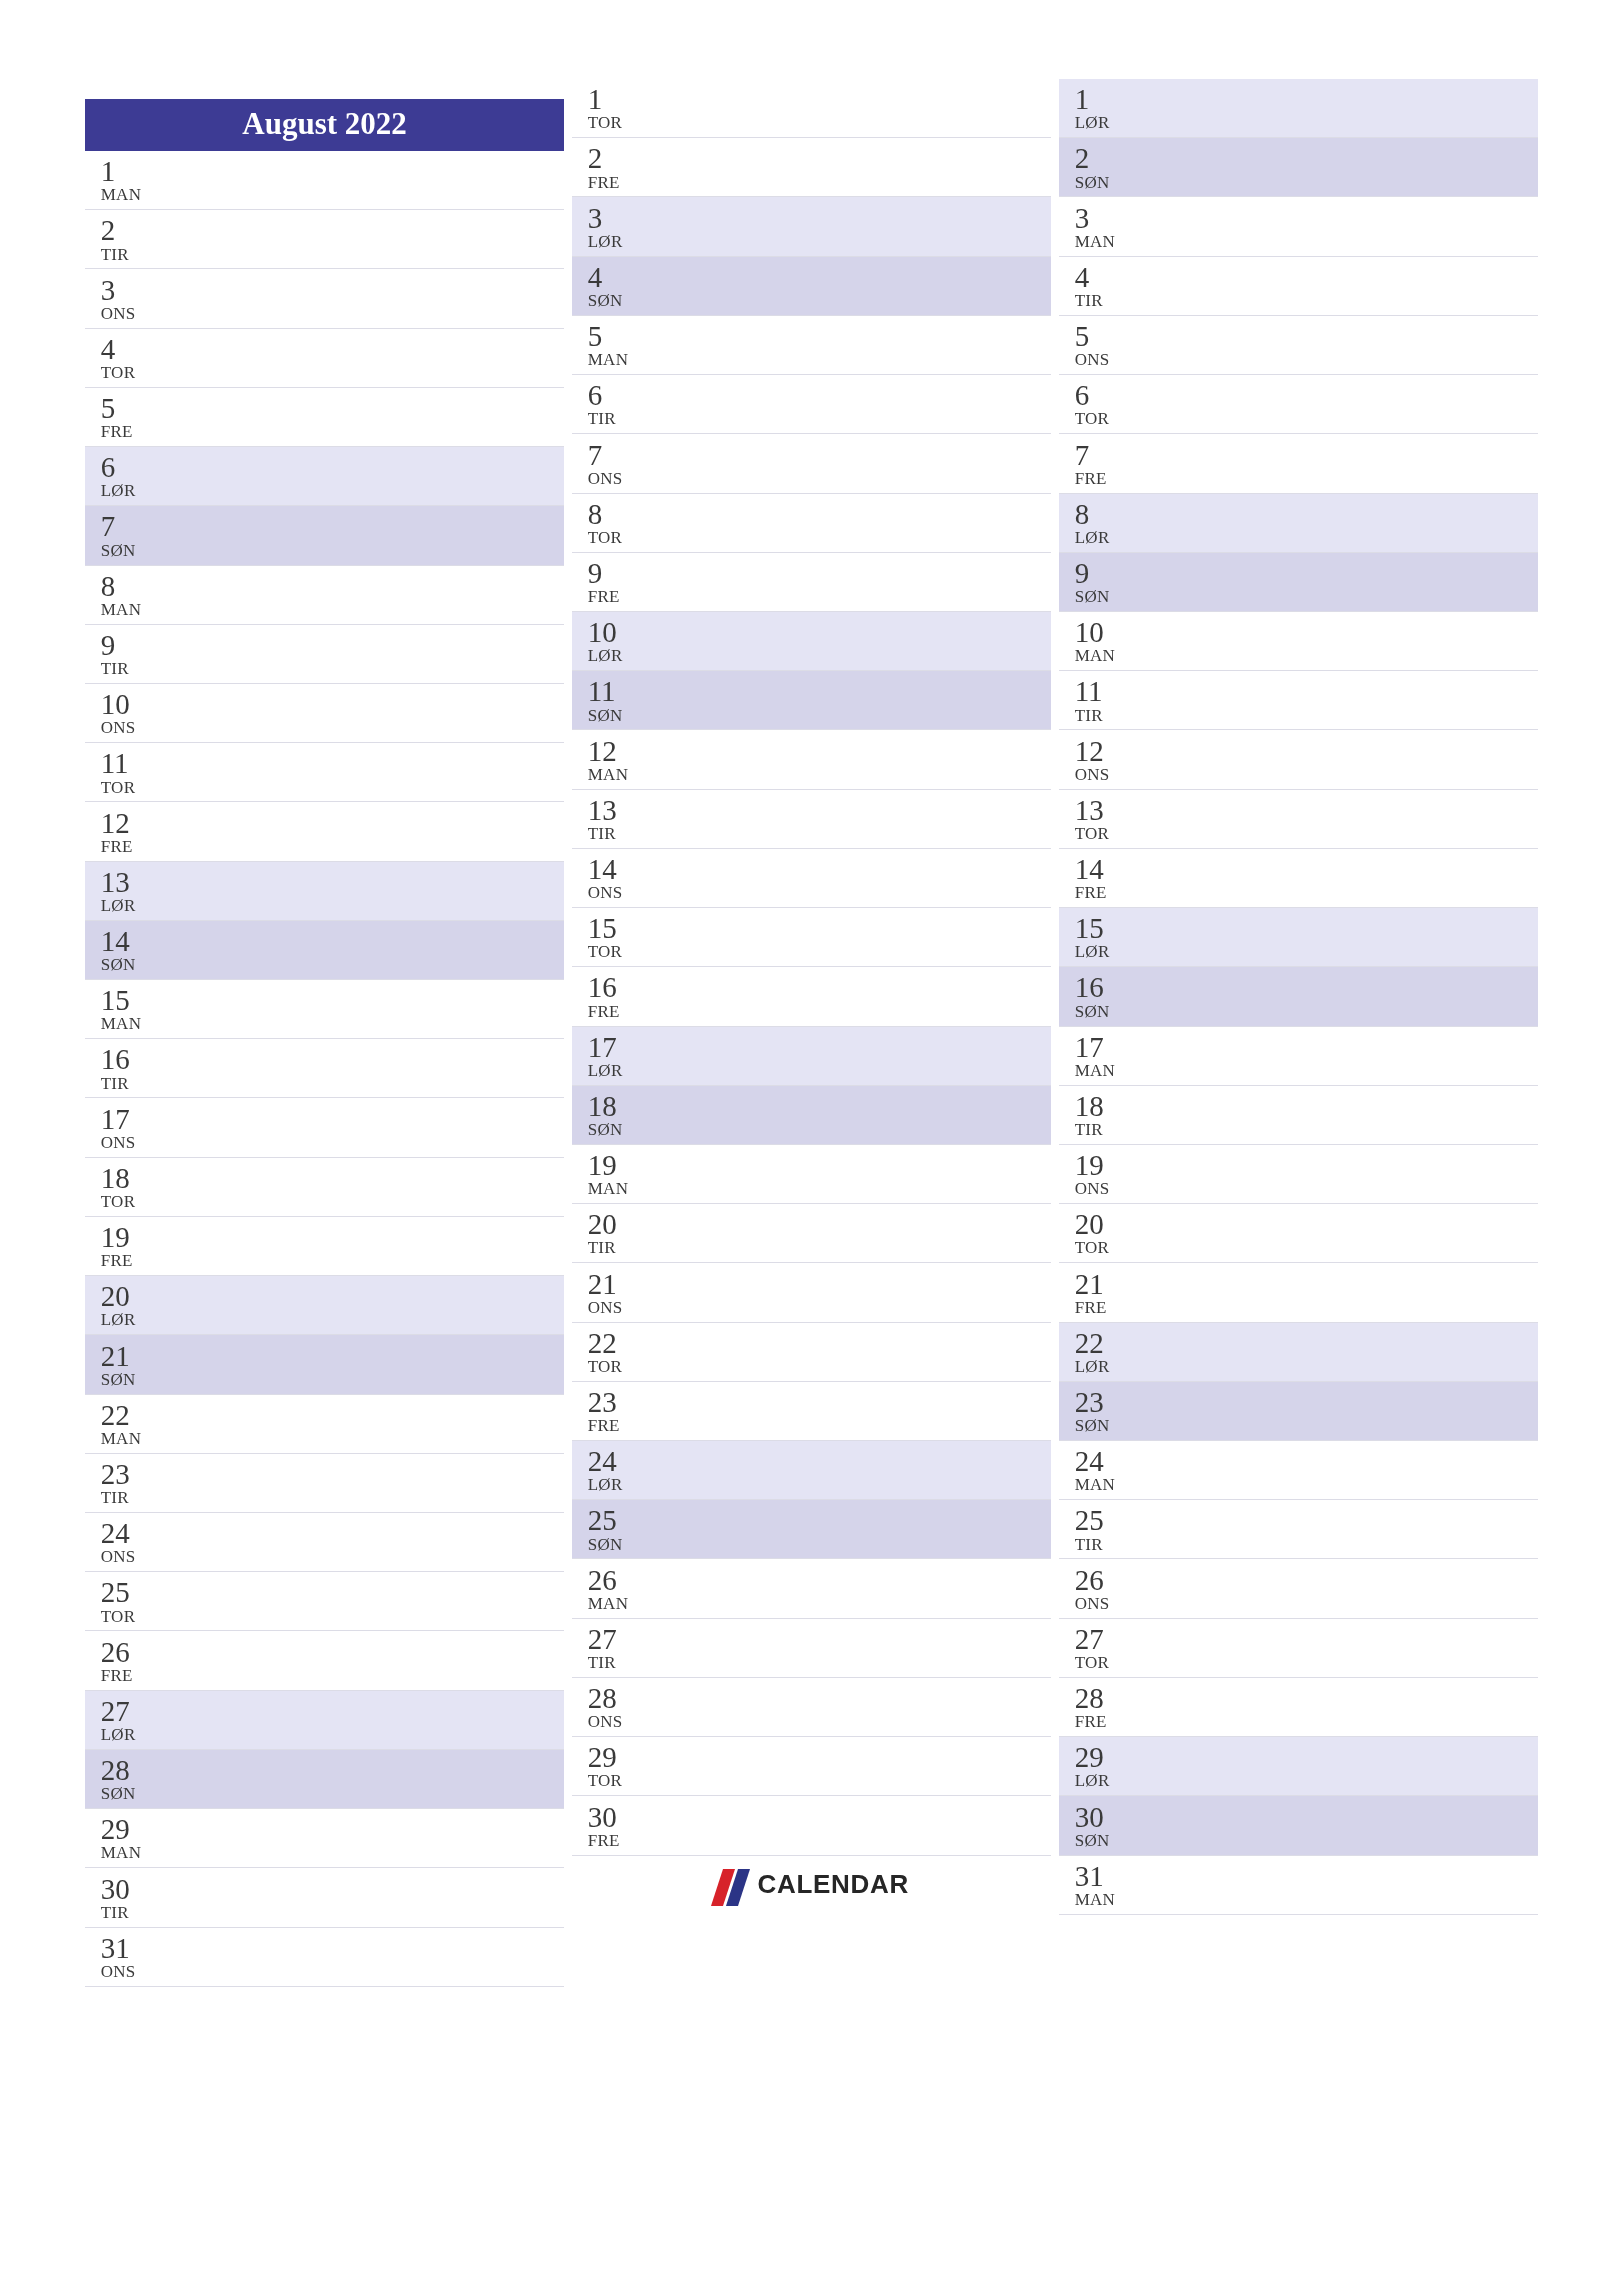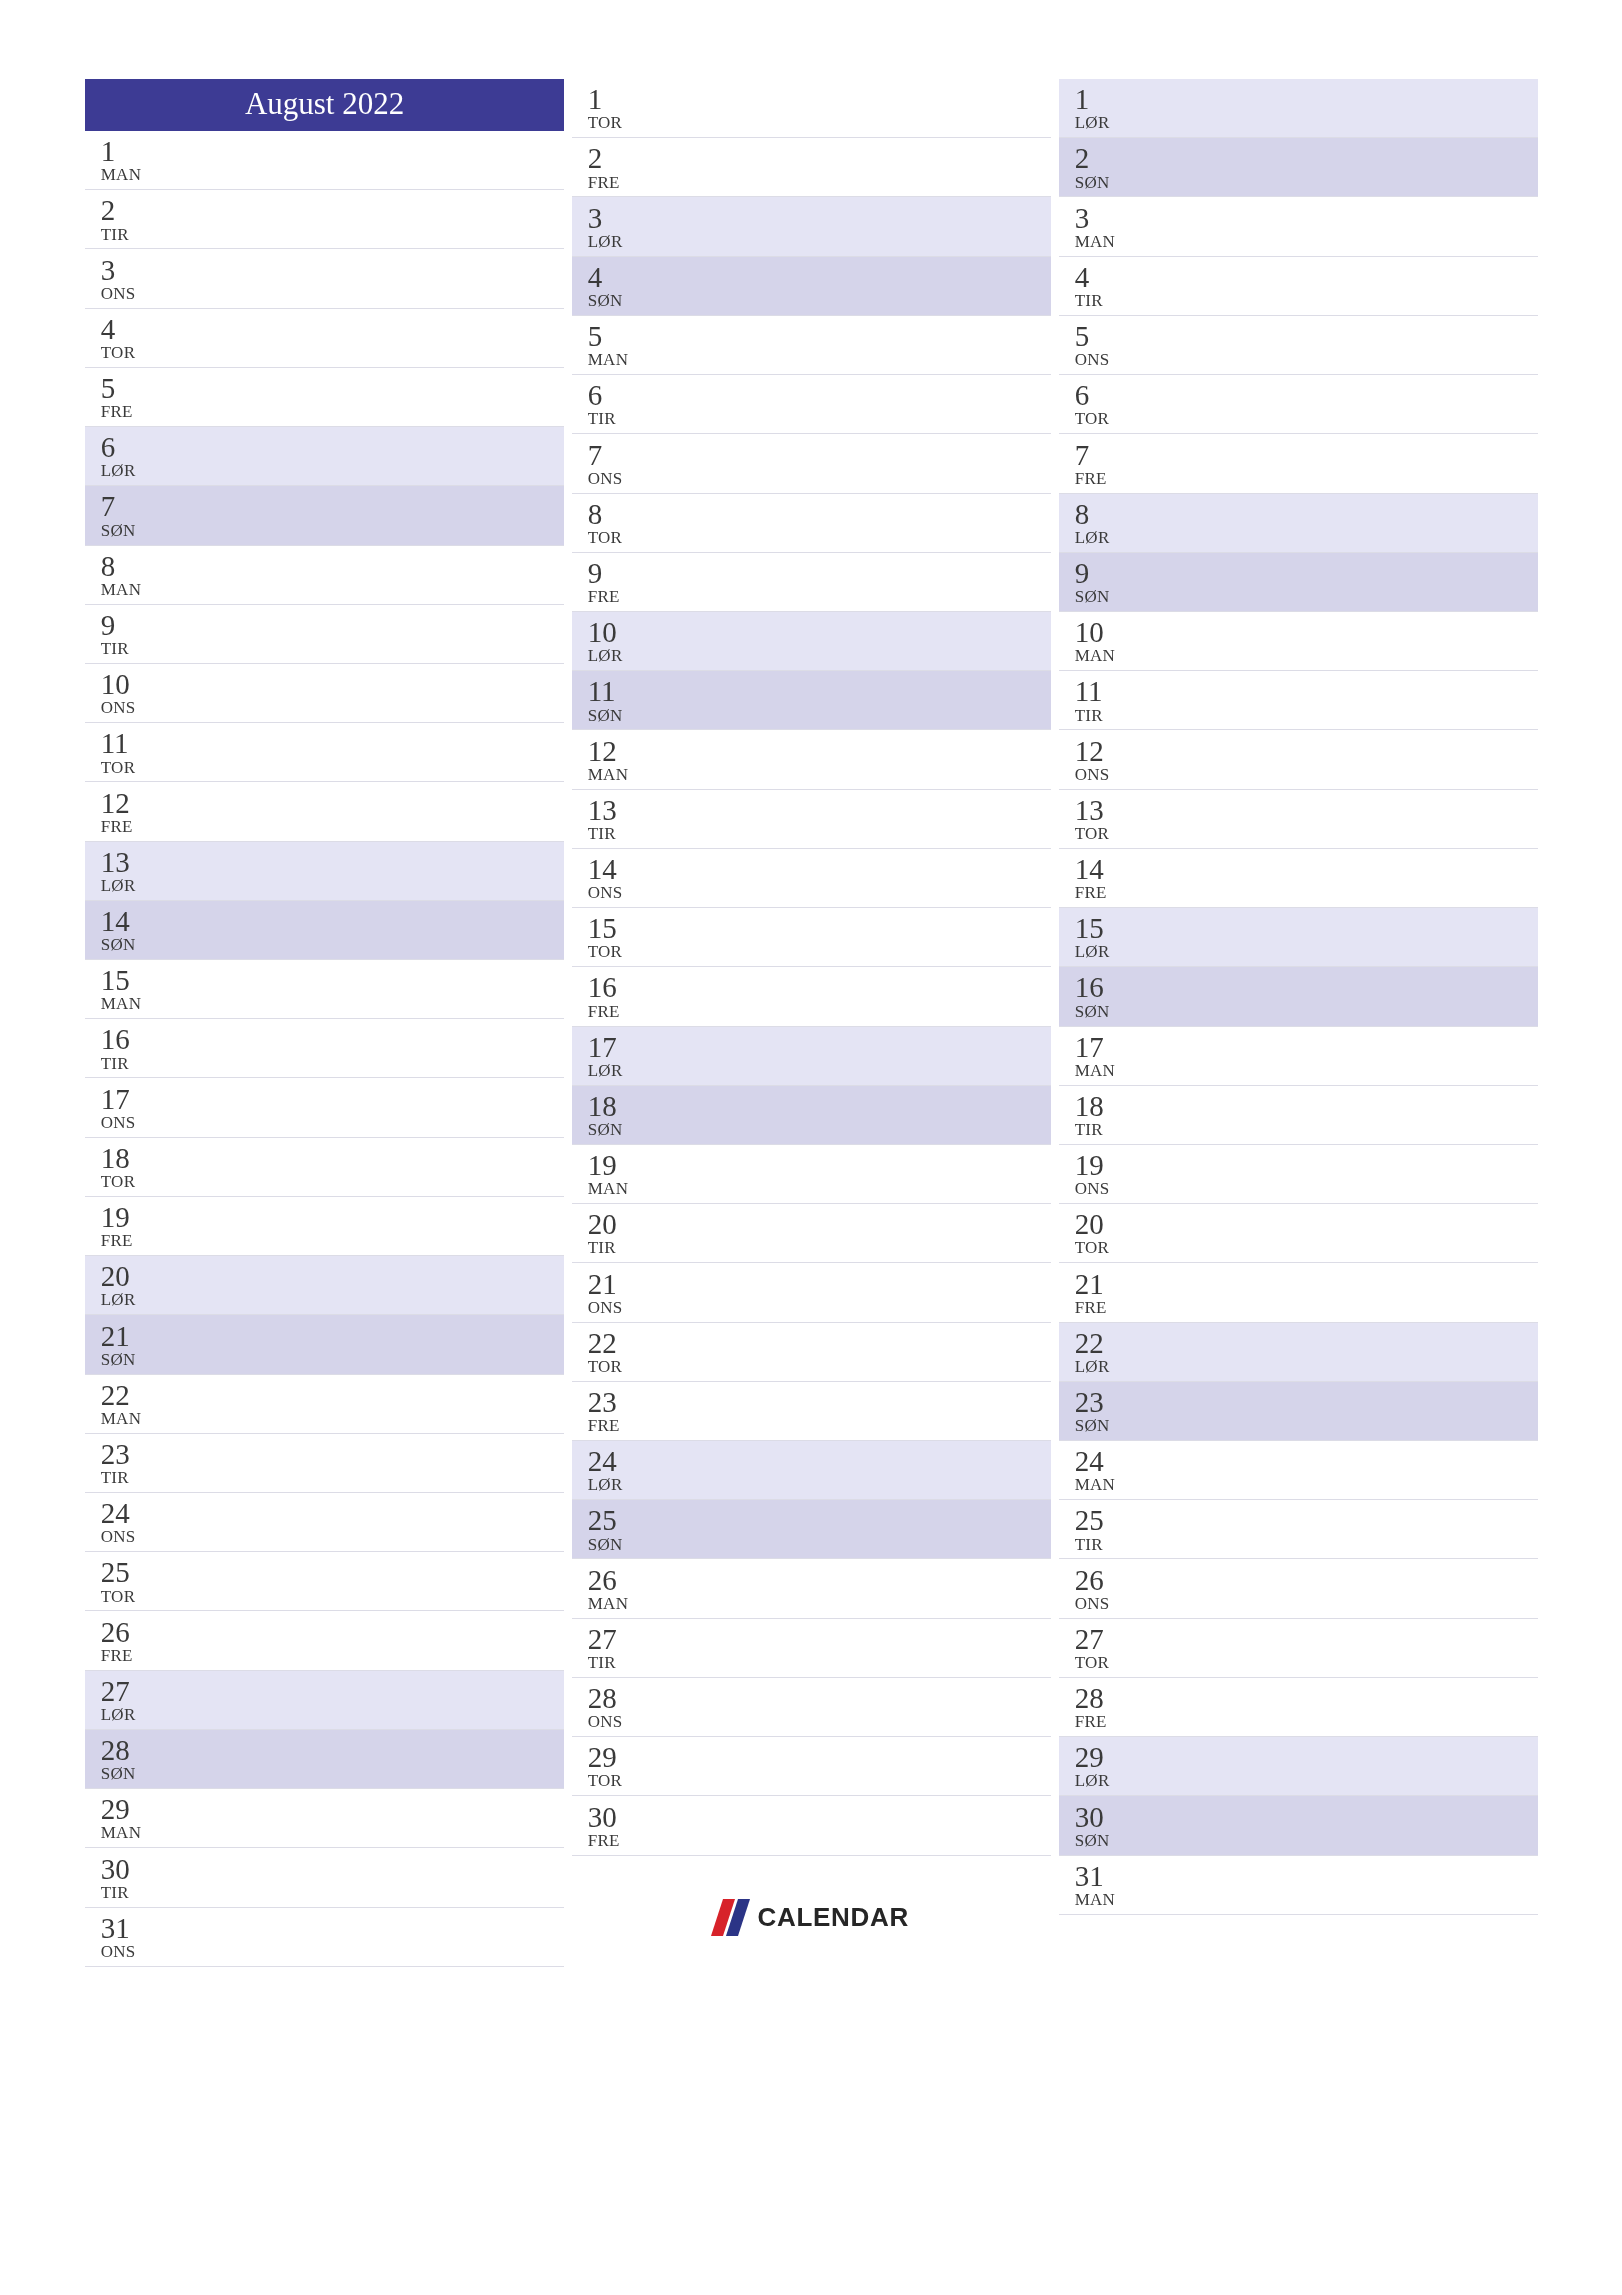--- a/index.html
+++ b/index.html
@@ -19,21 +19,22 @@
     display: flex;
     flex-direction: column;
   }
   .month-header {
     background: #3d3b94;
     color: #ffffff;
     text-align: center;
     font-size: 31px;
     line-height: 1;
     padding: 9.2px 0 11.8px 0;
-    font-weight: 400;
+    font-weight: 700;
+    margin-top: 20px;
   }
   .day-row {
     border-bottom: 1.3px solid #dcdce6;
     padding: 5.2px 0 3.9px 15.7px;
     background: #ffffff;
   }
   .day-row.sat { background: #e4e4f4; }
   .day-row.sun { background: #d5d4ea; }
   .day-num {
     font-size: 29px;
@@ -41,21 +42,21 @@
     color: #3a3a3a;
   }
   .day-label {
     font-size: 17px;
     color: #3a3a3a;
     letter-spacing: 0.3px;
     margin-top: -1.3px;
   }
   .logo-cell {
     display: flex;
-    align-items: center;
+    align-items: flex-start;
     justify-content: center;
     flex-grow: 1;
     padding-top: 13px;
     gap: 6.5px;
   }
   .logo-7 {
     position: relative;
     width: 37px;
     height: 37px;
   }

